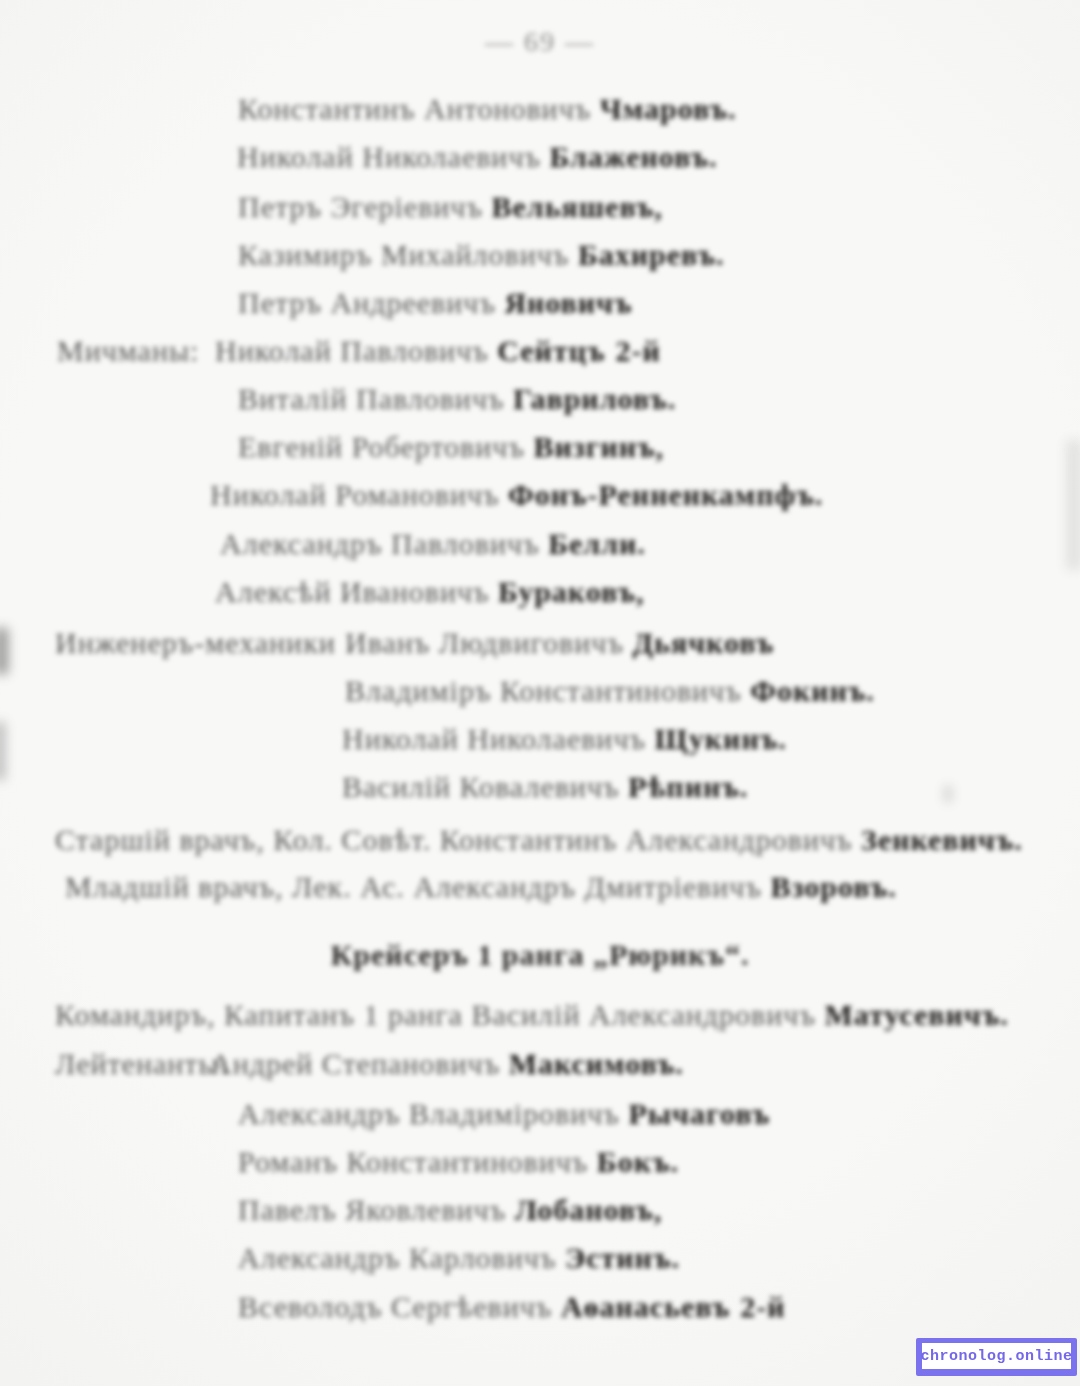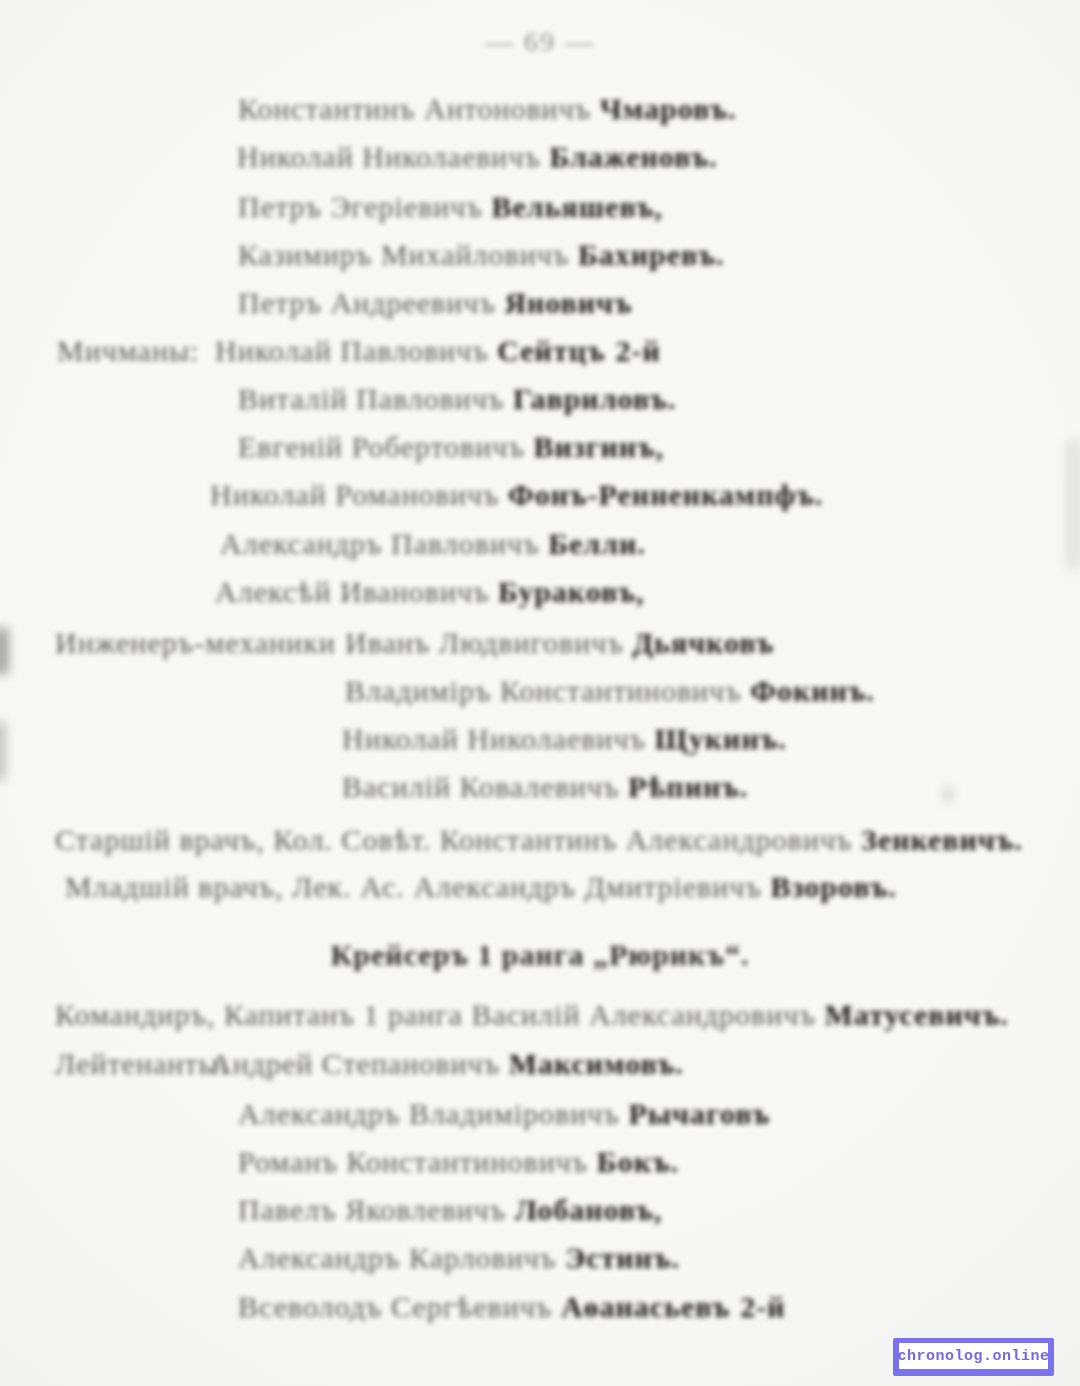--- a/index.html
+++ b/index.html
@@ -27,21 +27,21 @@
     font-size:30px;font-weight:700;letter-spacing:1px;color:#2a2826;
   }
   
   .smudge{position:absolute;background:#4a4a4a;filter:blur(6px);}
   .sm1{left:-5px;top:628px;width:13px;height:46px;opacity:.55;}
   .sm2{left:-6px;top:722px;width:11px;height:58px;opacity:.35;}
   .sm3{left:1066px;top:440px;width:16px;height:130px;opacity:.12;}
   .sm4{left:945px;top:786px;width:6px;height:16px;opacity:.30;}
   
   .wm{
-    position:absolute;left:893px;top:1338px;width:161px;height:38px;
+    position:absolute;left:916px;top:1338px;width:161px;height:38px;
     border-radius:2px;
   }
   .wm-inner{
     position:absolute;left:6px;top:5px;right:6px;bottom:7px;
     background:#ffffff;display:flex;align-items:center;justify-content:center;
     font-family:"Liberation Mono","DejaVu Sans Mono",monospace;
     font-size:15px;font-weight:700;letter-spacing:.5px;
   }
 </style>
 </head>

